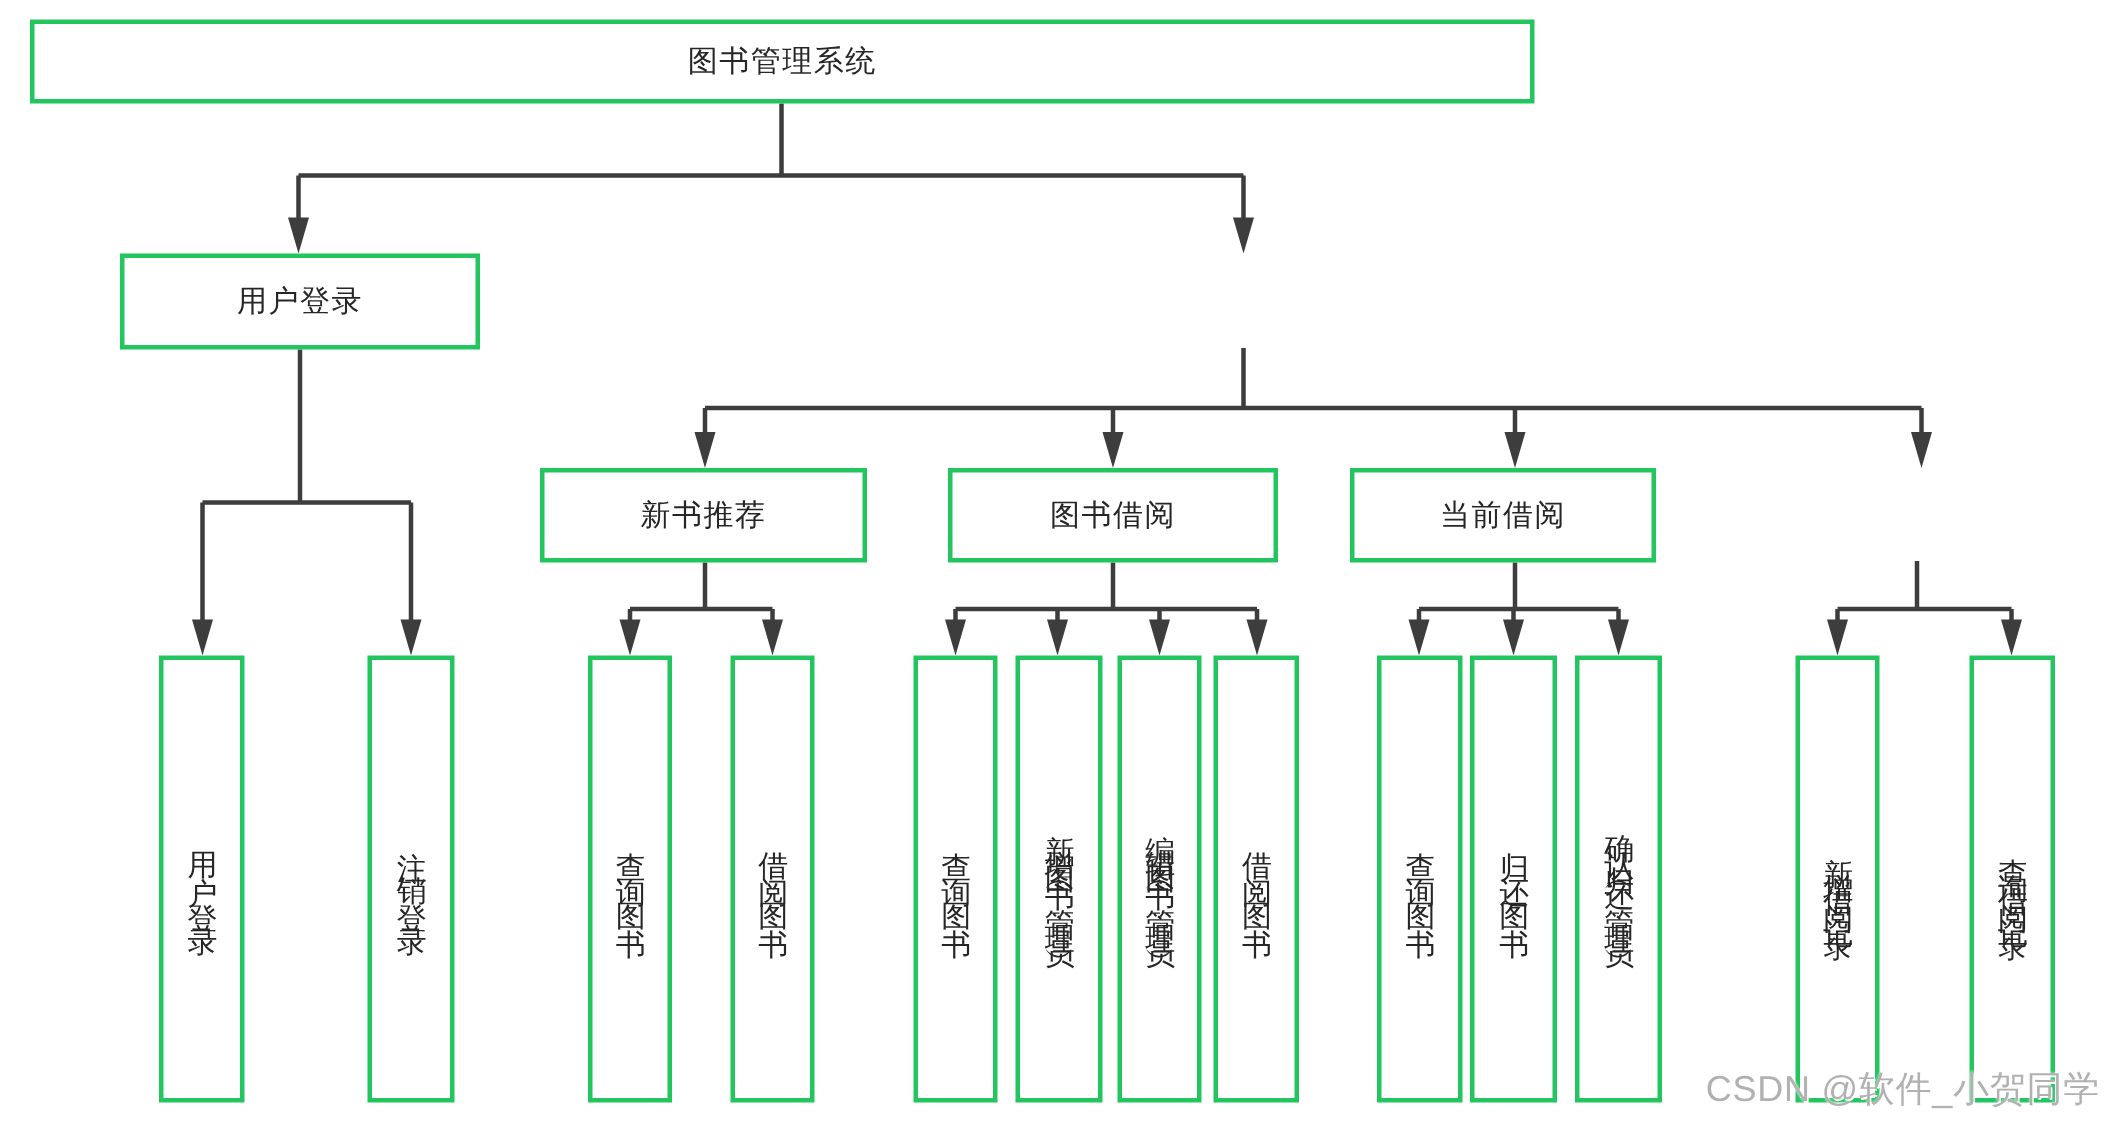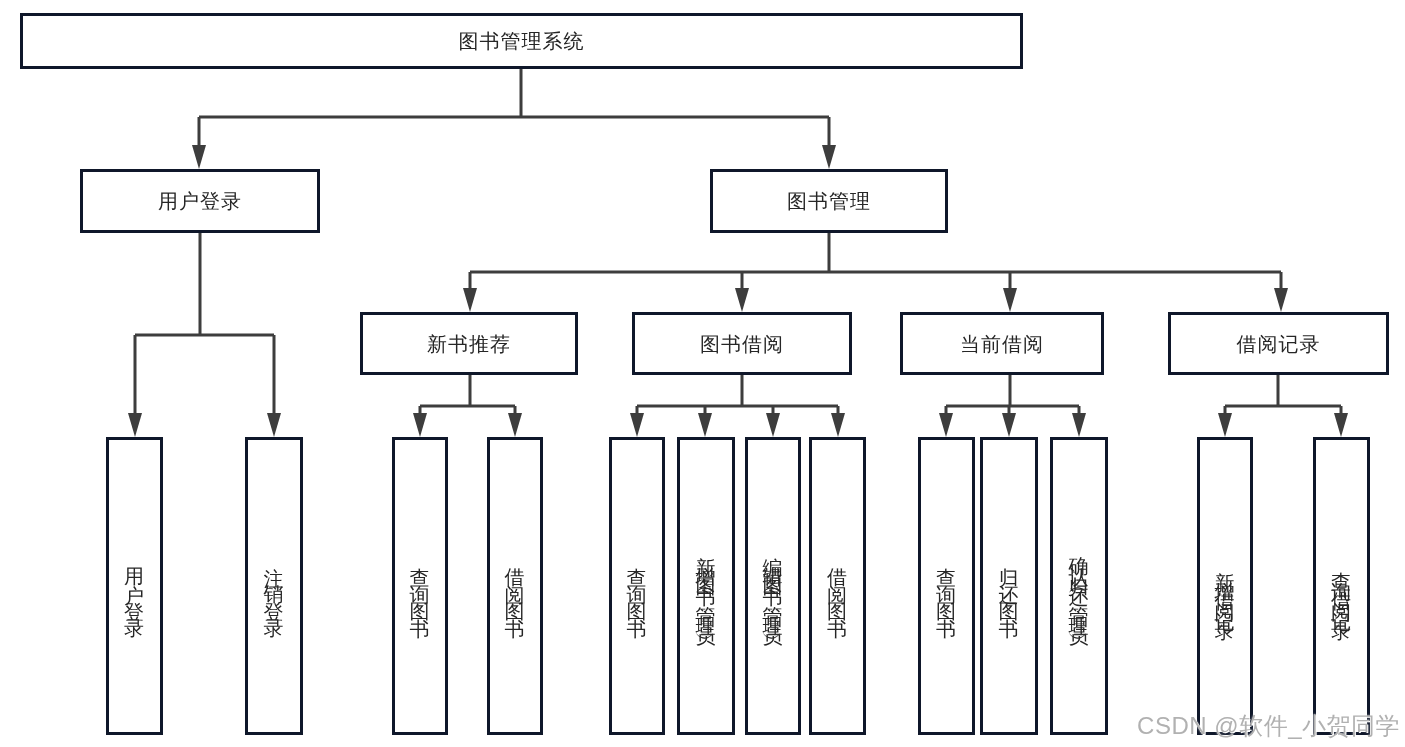--- a/index.html
+++ b/index.html
@@ -19,21 +19,21 @@
   #wires {
     position: absolute;
     left: 0;
     top: 0;
     pointer-events: none;
   }
   .node {
     position: absolute;
     box-sizing: border-box;
     background: #ffffff;
-    border: 3px solid #0f172a;
+    border: 3px solid #22c55e;
     display: flex;
     align-items: center;
     justify-content: center;
     font-size: 20px;
     letter-spacing: 1px;
     line-height: 1;
     color: #262626;
   }
   .v-node {
     writing-mode: vertical-rl;
@@ -123,26 +123,24 @@
       <polygon points="1002,413 1016,413 1009,437"></polygon>
       <polygon points="1072,413 1086,413 1079,437"></polygon>
       <polygon points="1218,413 1232,413 1225,437"></polygon>
       <polygon points="1334,413 1348,413 1341,437"></polygon>
     </g>
   </svg>
 
   <div class="node" id="n-root">图书管理系统</div>
 
   <div class="node" id="n-user-login">用户登录</div>
-  <div class="node" id="n-book-mgmt">图书管理</div>
 
   <div class="node" id="n-new-book-rec">新书推荐</div>
   <div class="node" id="n-book-borrow">图书借阅</div>
   <div class="node" id="n-cur-borrow">当前借阅</div>
-  <div class="node" id="n-borrow-rec">借阅记录</div>
 
   <div class="node v-node sp-wide" id="n-a1">用户登录</div>
   <div class="node v-node sp-wide" id="n-a2">注销登录</div>
 
   <div class="node v-node sp-wide" id="n-b1">查询图书</div>
   <div class="node v-node sp-wide" id="n-b2">借阅图书</div>
 
   <div class="node v-node sp-wide" id="n-c1">查询图书</div>
   <div class="node v-node" id="n-c2">新增图书（管理员）</div>
   <div class="node v-node" id="n-c3">编辑图书（管理员）</div>

